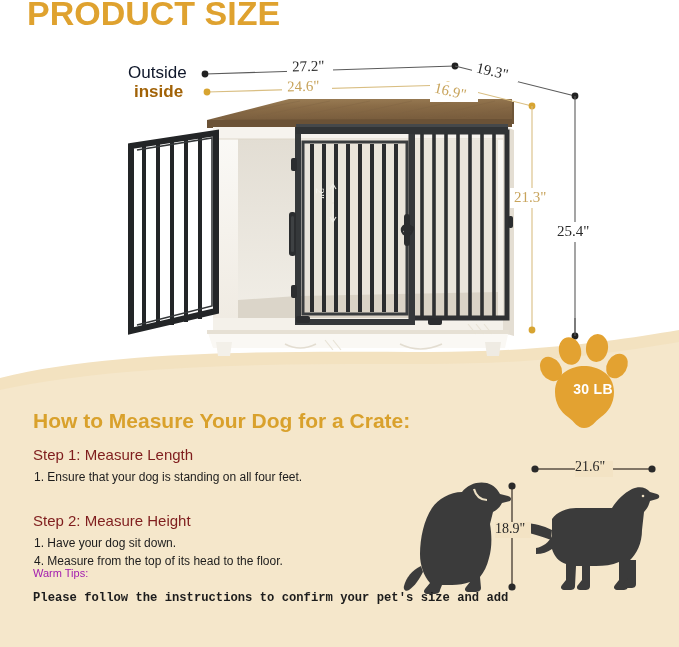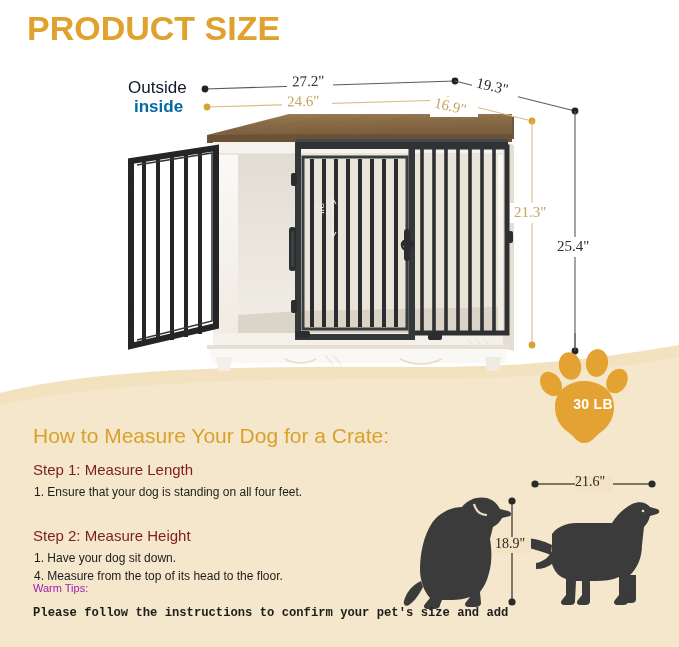--- a/index.html
+++ b/index.html
@@ -6,21 +6,20 @@
   html, body {
     width: 679px; height: 647px;
     font-family: "Liberation Sans", sans-serif;
     background: #ffffff;
     overflow: hidden;
   }
   #page {
     position: relative;
     width: 679px; height: 456px;
     background: #ffffff;
-    margin-top: 15px;
   }
 
   
   .bg-beige {
     position: absolute;
     left: 0; top: 0;
     width: 679px; height: 647px;
     z-index: 0;
   }
 
@@ -47,21 +46,21 @@
   .dimlabel.outside { color: #2b2b2b; }
   .dimlabel.inside  { color: #C8A45C; }
 
   .sidelabel {
     position: absolute;
     font-size: 17px;
     z-index: 7;
     white-space: nowrap;
   }
   .sidelabel.outside { color: #0f172a; }
-  .sidelabel.inside  { color: #0369a1; font-weight: bold; }
+  .sidelabel.inside  { color: #a16207; font-weight: bold; }
 
   
   .svg-layer {
     position: absolute; left: 0; top: 0;
     width: 679px; height: 647px;
     z-index: 5;
     pointer-events: none;
   }
   .svg-layer.crate { z-index: 3; }
   .svg-layer.dogs  { z-index: 4; }
@@ -77,21 +76,21 @@
     color: #ffffff;
     z-index: 8;
     letter-spacing: 0.3px;
   }
 
   
   .howto-title {
     position: absolute;
     left: 33px; top: 409px;
     font-size: 21px;
-    font-weight: normal;
+    font-weight: bold;
     color: #D9A12C;
     z-index: 6;
     white-space: nowrap;
     text-align: right;
   }
   .step-head {
     position: absolute;
     left: 33px;
     font-size: 15px;
     color: #7f1d1d;

